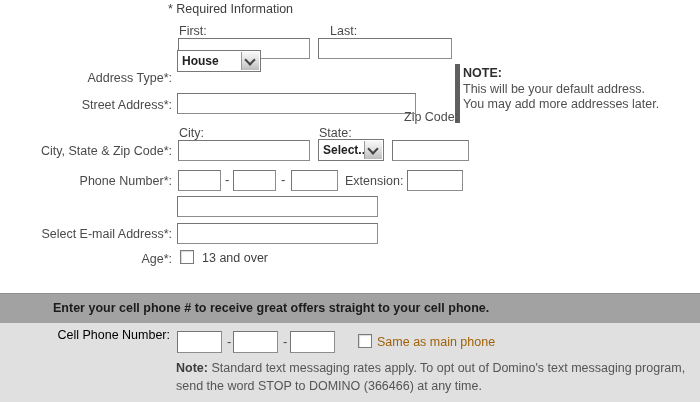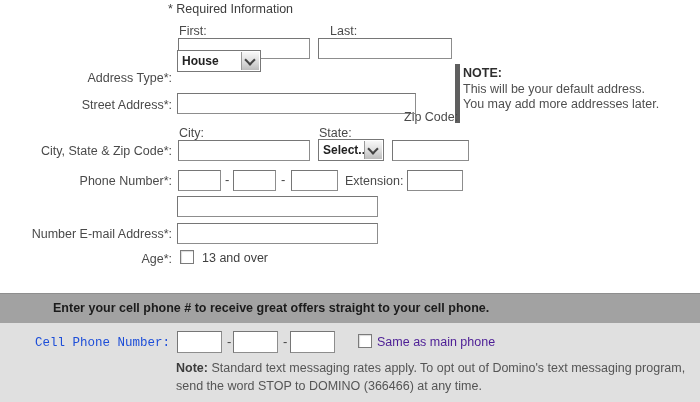--- a/index.html
+++ b/index.html
@@ -106,41 +106,41 @@
   <div class="rlabel" style="top:174px;">Phone Number*:</div>
   <input class="txt" style="left: 178px; top: 170px; width: 43px; height: 21px;" type="text">
   <span class="dash" style="left:225px; top:172px;">-</span>
   <input class="txt" style="left: 233px; top: 170px; width: 43px; height: 21px;" type="text">
   <span class="dash" style="left:281px; top:172px;">-</span>
   <input class="txt" style="left: 291px; top: 170px; width: 47px; height: 21px;" type="text">
   <div class="flabel" style="left:345px; top:174px;">Extension:</div>
   <input class="txt" style="left: 407px; top: 170px; width: 56px; height: 21px;" type="text">
 
   <input class="txt" style="left: 177px; top: 196px; width: 201px; height: 21px;" type="text">
-  <div class="rlabel" style="top:227px;">Number E-mail Address*:</div>
+  <div class="rlabel" style="top:227px;">Select E-mail Address*:</div>
   <input class="txt" style="left: 177px; top: 223px; width: 201px; height: 21px;" type="text">
 
   <div class="rlabel" style="top:252px;">Age*:</div>
   <span class="cb" style="left:180px; top:250px;"></span>
   <div class="flabel" style="left:202px; top:251px; color:#3f3f3f;">13 and over</div>
 
   <div class="banner">
     <span class="banner-text">Enter your cell phone # to receive great offers straight to your cell phone.</span>
   </div>
 
   <div class="panel"></div>
 
-  <div class="rlabel" style="top:336px; width:170px; color:#1d4ed8;font-family:Liberation Mono, monospace;">Cell Phone Number:</div>
+  <div class="rlabel" style="top:328px; width:170px; color:#000000;">Cell Phone Number:</div>
   <input class="txt" style="left: 177px; top: 331px; width: 45px; height: 22px;" type="text">
   <span class="dash" style="left:227px; top:334px;">-</span>
   <input class="txt" style="left: 233px; top: 331px; width: 45px; height: 22px;" type="text">
   <span class="dash" style="left:283px; top:334px;">-</span>
   <input class="txt" style="left: 290px; top: 331px; width: 45px; height: 22px;" type="text">
   <span class="cb" style="left:358px; top:334px;"></span>
-  <div class="flabel" style="left:377px; top:335px; color:#4c1d95;">Same as main phone</div>
+  <div class="flabel" style="left:377px; top:335px; color:#a16207;">Same as main phone</div>
 
   <div class="panel-note" style="left:176px; top:361px;">
     <span class="b">Note:</span>
     <span>Standard text messaging rates apply. To opt out of Domino's text messaging program,</span>
   </div>
   <div class="panel-note" style="left:176px; top:379px;">send the word STOP to DOMINO (366466) at any time.</div>
 
 </div>
 
 </body></html>

